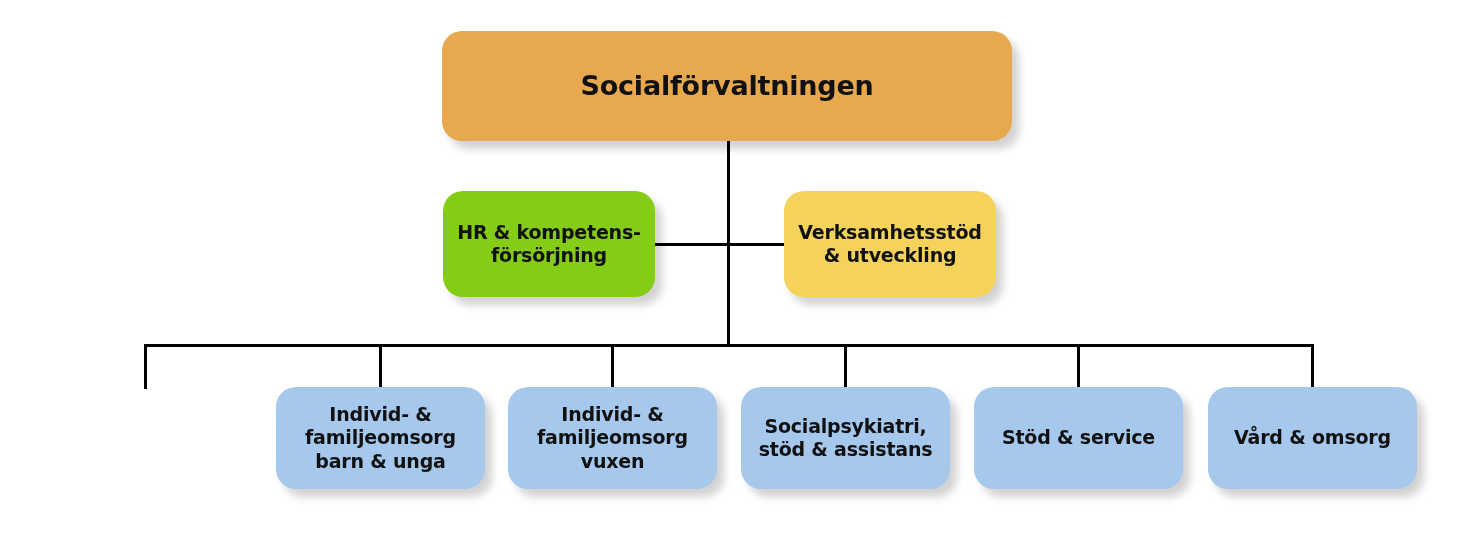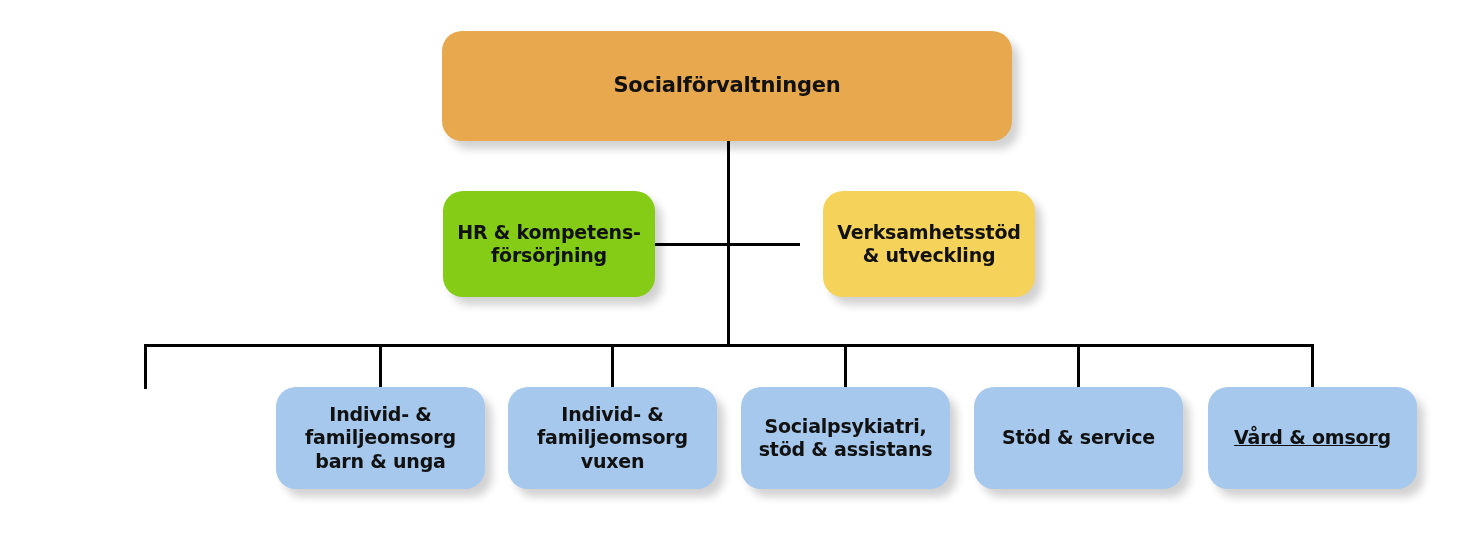--- a/index.html
+++ b/index.html
@@ -28,21 +28,21 @@
     color: #111111;
     font-weight: bold;
     line-height: 1.22;
     letter-spacing: -0.2px;
     white-space: pre-line;
     padding: 4px 8px;
     box-shadow: 7px 8px 9px rgba(0,0,0,0.18);
     z-index: 3;
   }
   .node-root {
-    font-size: 21px;
+    font-size: 27px;
   }
   .node-staff {
     font-size: 19px;
   }
   .node-unit {
     font-size: 19px;
   }
   .connector {
     position: absolute;
     background: #000000;
@@ -67,32 +67,32 @@
   <div class="connector v-line" style="left:611px; top:344px; height:45px;"></div>
   <div class="connector v-line" style="left:844px; top:344px; height:45px;"></div>
   <div class="connector v-line" style="left:1077px; top:344px; height:45px;"></div>
   <div class="connector v-line" style="left:1311px; top:344px; height:45px;"></div>
 
   <div class="node node-root" style="left:442px; top:31px; width:570px; height:110px; background:#E8A84E;">Socialförvaltningen</div>
 
   <div class="node node-staff" style="left:443px; top:191px; width:212px; height:106px; background:#84cc16;">HR &amp; kompetens-
 försörjning</div>
 
-  <div class="node node-staff" style="left:823px; top:191px; width:212px; height:106px; background:#F5D35A;">Verksamhetsstöd
+  <div class="node node-staff" style="left:784px; top:191px; width:212px; height:106px; background:#F5D35A;">Verksamhetsstöd
 &amp; utveckling</div>
 
 
   <div class="node node-unit" style="left:276px; top:387px; width:209px; height:102px; background:#A5C8EC;">Individ- &amp;
 familjeomsorg
 barn &amp; unga</div>
 
   <div class="node node-unit" style="left:508px; top:387px; width:209px; height:102px; background:#A5C8EC;">Individ- &amp;
 familjeomsorg
 vuxen</div>
 
   <div class="node node-unit" style="left:741px; top:387px; width:209px; height:102px; background:#A5C8EC;padding-left:8px;">Socialpsykiatri,
 stöd &amp; assistans</div>
 
   <div class="node node-unit" style="left:974px; top:387px; width:209px; height:102px; background:#A5C8EC;">Stöd &amp; service</div>
 
-  <div class="node node-unit" style="left:1208px; top:387px; width:209px; height:102px; background:#A5C8EC;text-decoration:underline;">Vård &amp; omsorg</div>
+  <div class="node node-unit" style="left:1208px; top:387px; width:209px; height:102px; background:#A5C8EC;">Vård &amp; omsorg</div>
 
 </div>
 
 </body></html>

